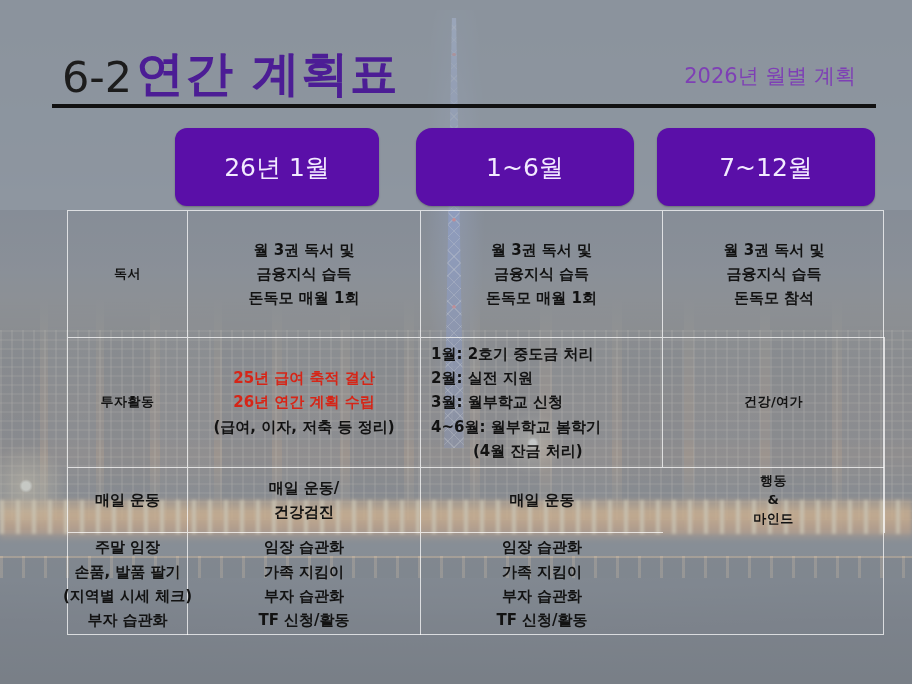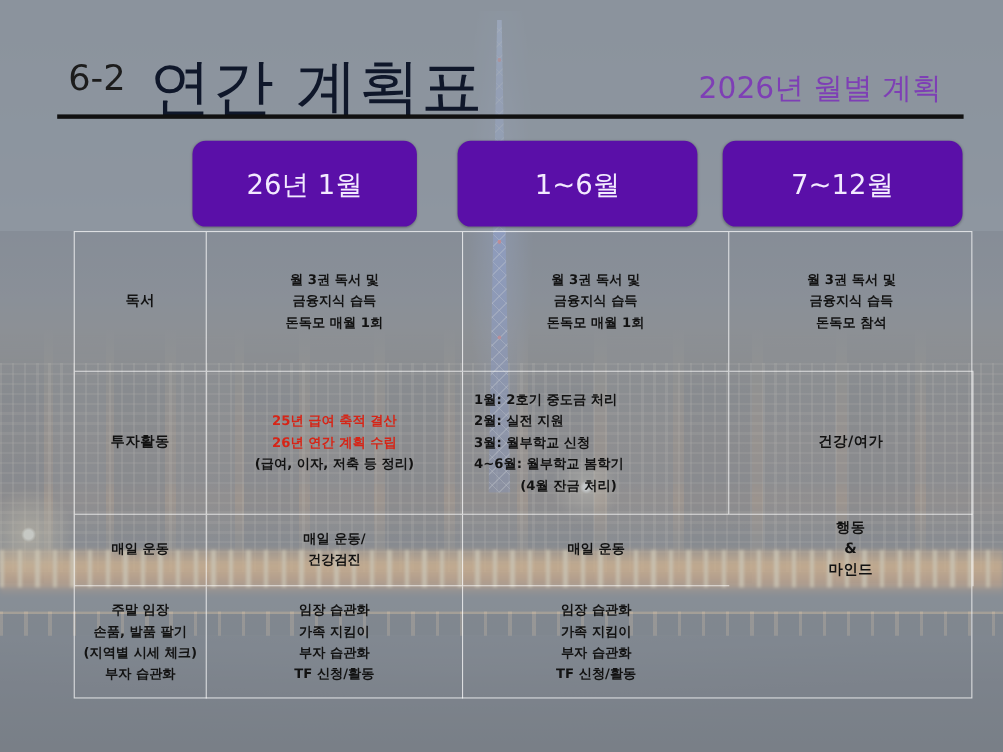--- a/index.html
+++ b/index.html
@@ -145,68 +145,68 @@
   }
 
   
   .content { position: absolute; inset: 0; }
 
   .title-row {
     position: absolute; left: 0; right: 0; top: 44px; height: 62px;
   }
   .title-num {
     position: absolute; left: 62px; top: 8px;
-    font-size: 32px; color: #1c1c1c; font-weight: 400; letter-spacing: 0;
+    font-size: 43px; color: #1c1c1c; font-weight: 400; letter-spacing: 0;
   }
   .title-main {
     position: absolute; left: 136px; top: -2px;
-    font-size: 56px; color: #0f172a; font-weight: 400; letter-spacing: 1px;
+    font-size: 48px; color: #4c1d95; font-weight: 700; letter-spacing: 1px;
   }
   .title-sub {
     position: absolute; right: 56px; top: 18px;
-    font-size: 27px; color: #7e3fb5; font-weight: 400;
+    font-size: 21px; color: #7e3fb5; font-weight: 400;
   }
   .title-rule {
     position: absolute; left: 52px; width: 824px; top: 104px;
     height: 4px; background: #111;
   }
 
   .headers { position: absolute; left: 0; top: 128px; height: 78px; }
   .hdr {
     position: absolute; top: 0; height: 78px;
     background: #5A0FA8;
     border-radius: 12px;
     display: flex; align-items: center; justify-content: center;
     color: #f2eaff;
     font-size: 25px; font-weight: 400;
     box-shadow: 0 1px 2px rgba(0,0,0,.25);
   }
   .hdr-1 { left: 175px; width: 204px; }
-  .hdr-2 { left: 416px; width: 218px; }
+  .hdr-2 { left: 416px; width: 218px; border-radius: 16px; }
   .hdr-3 { left: 657px; width: 218px; }
 
   .grid {
     position: absolute;
     left: 67px; top: 210px; width: 817px; height: 425px;
     border: 1px solid rgba(255,255,255,.72);
     box-sizing: border-box;
     display: grid;
     grid-template-columns: 120px 233px 242px 222px;
     grid-template-rows: 127px 130px 65px 102px;
   }
   .cell {
     box-sizing: border-box;
     border-right: 1px solid rgba(255,255,255,.72);
     border-bottom: 1px solid rgba(255,255,255,.72);
     display: flex; flex-direction: column;
     align-items: center; justify-content: center;
     text-align: center;
     padding: 2px 6px;
     color: #121212;
-    font-size: 12px;
+    font-size: 15px;
     font-weight: bold;
     line-height: 1.62;
   }
   .cell.last-col { border-right: none; }
   .cell.last-row { border-bottom: none; }
   .cell.rowhead {
     font-size: 13px;
     letter-spacing: .5px;
     line-height: 1.45;
   }

